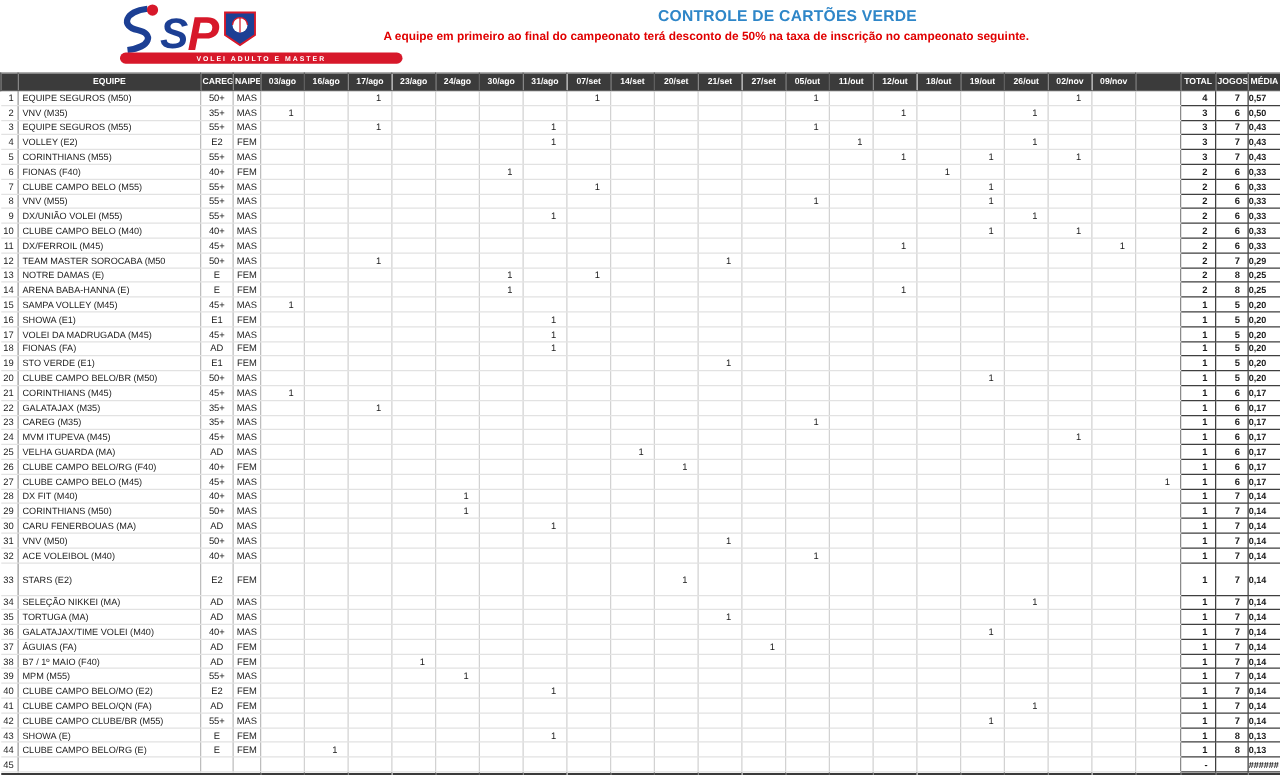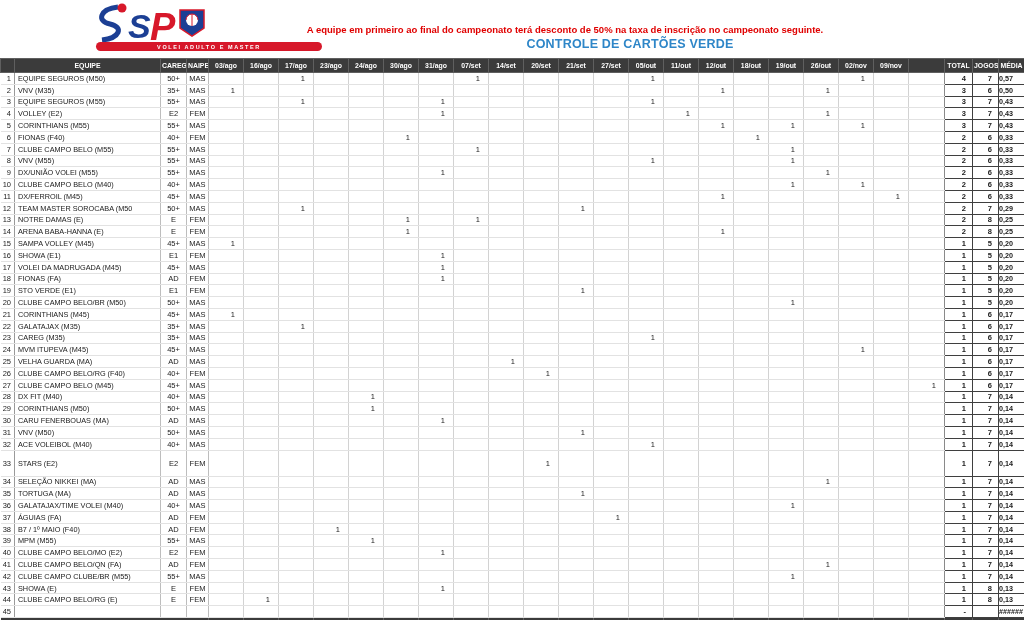--- a/index.html
+++ b/index.html
@@ -4,21 +4,21 @@
 <style>
   html,body{margin:0;padding:0;}
   body{
     width:1024px;height:620px;position:relative;overflow:hidden;
     background:#ffffff;font-family:"Liberation Sans",sans-serif;
   }
   .topbar{position:absolute;left:0;top:0;width:1024px;height:58px;}
   .logo{position:absolute;left:84px;top:2px;width:250px;height:50px;}
   .title{
     position:absolute;left:236px;top:6px;width:788px;text-align:center;
-    font-size:12.5px;font-weight:bold;letter-spacing:.2px;margin-top:31px;
+    font-size:12.5px;font-weight:bold;letter-spacing:.2px;
   }
   .subtitle{
     position:absolute;left:106px;top:24px;width:918px;text-align:center;
     font-size:9.5px;font-weight:bold;
   }
   table{
     position:absolute;left:0;top:58px;width:1024px;
     border-collapse:collapse;table-layout:fixed;
     font-size:7.5px;color:#1a1a1a;
   }

